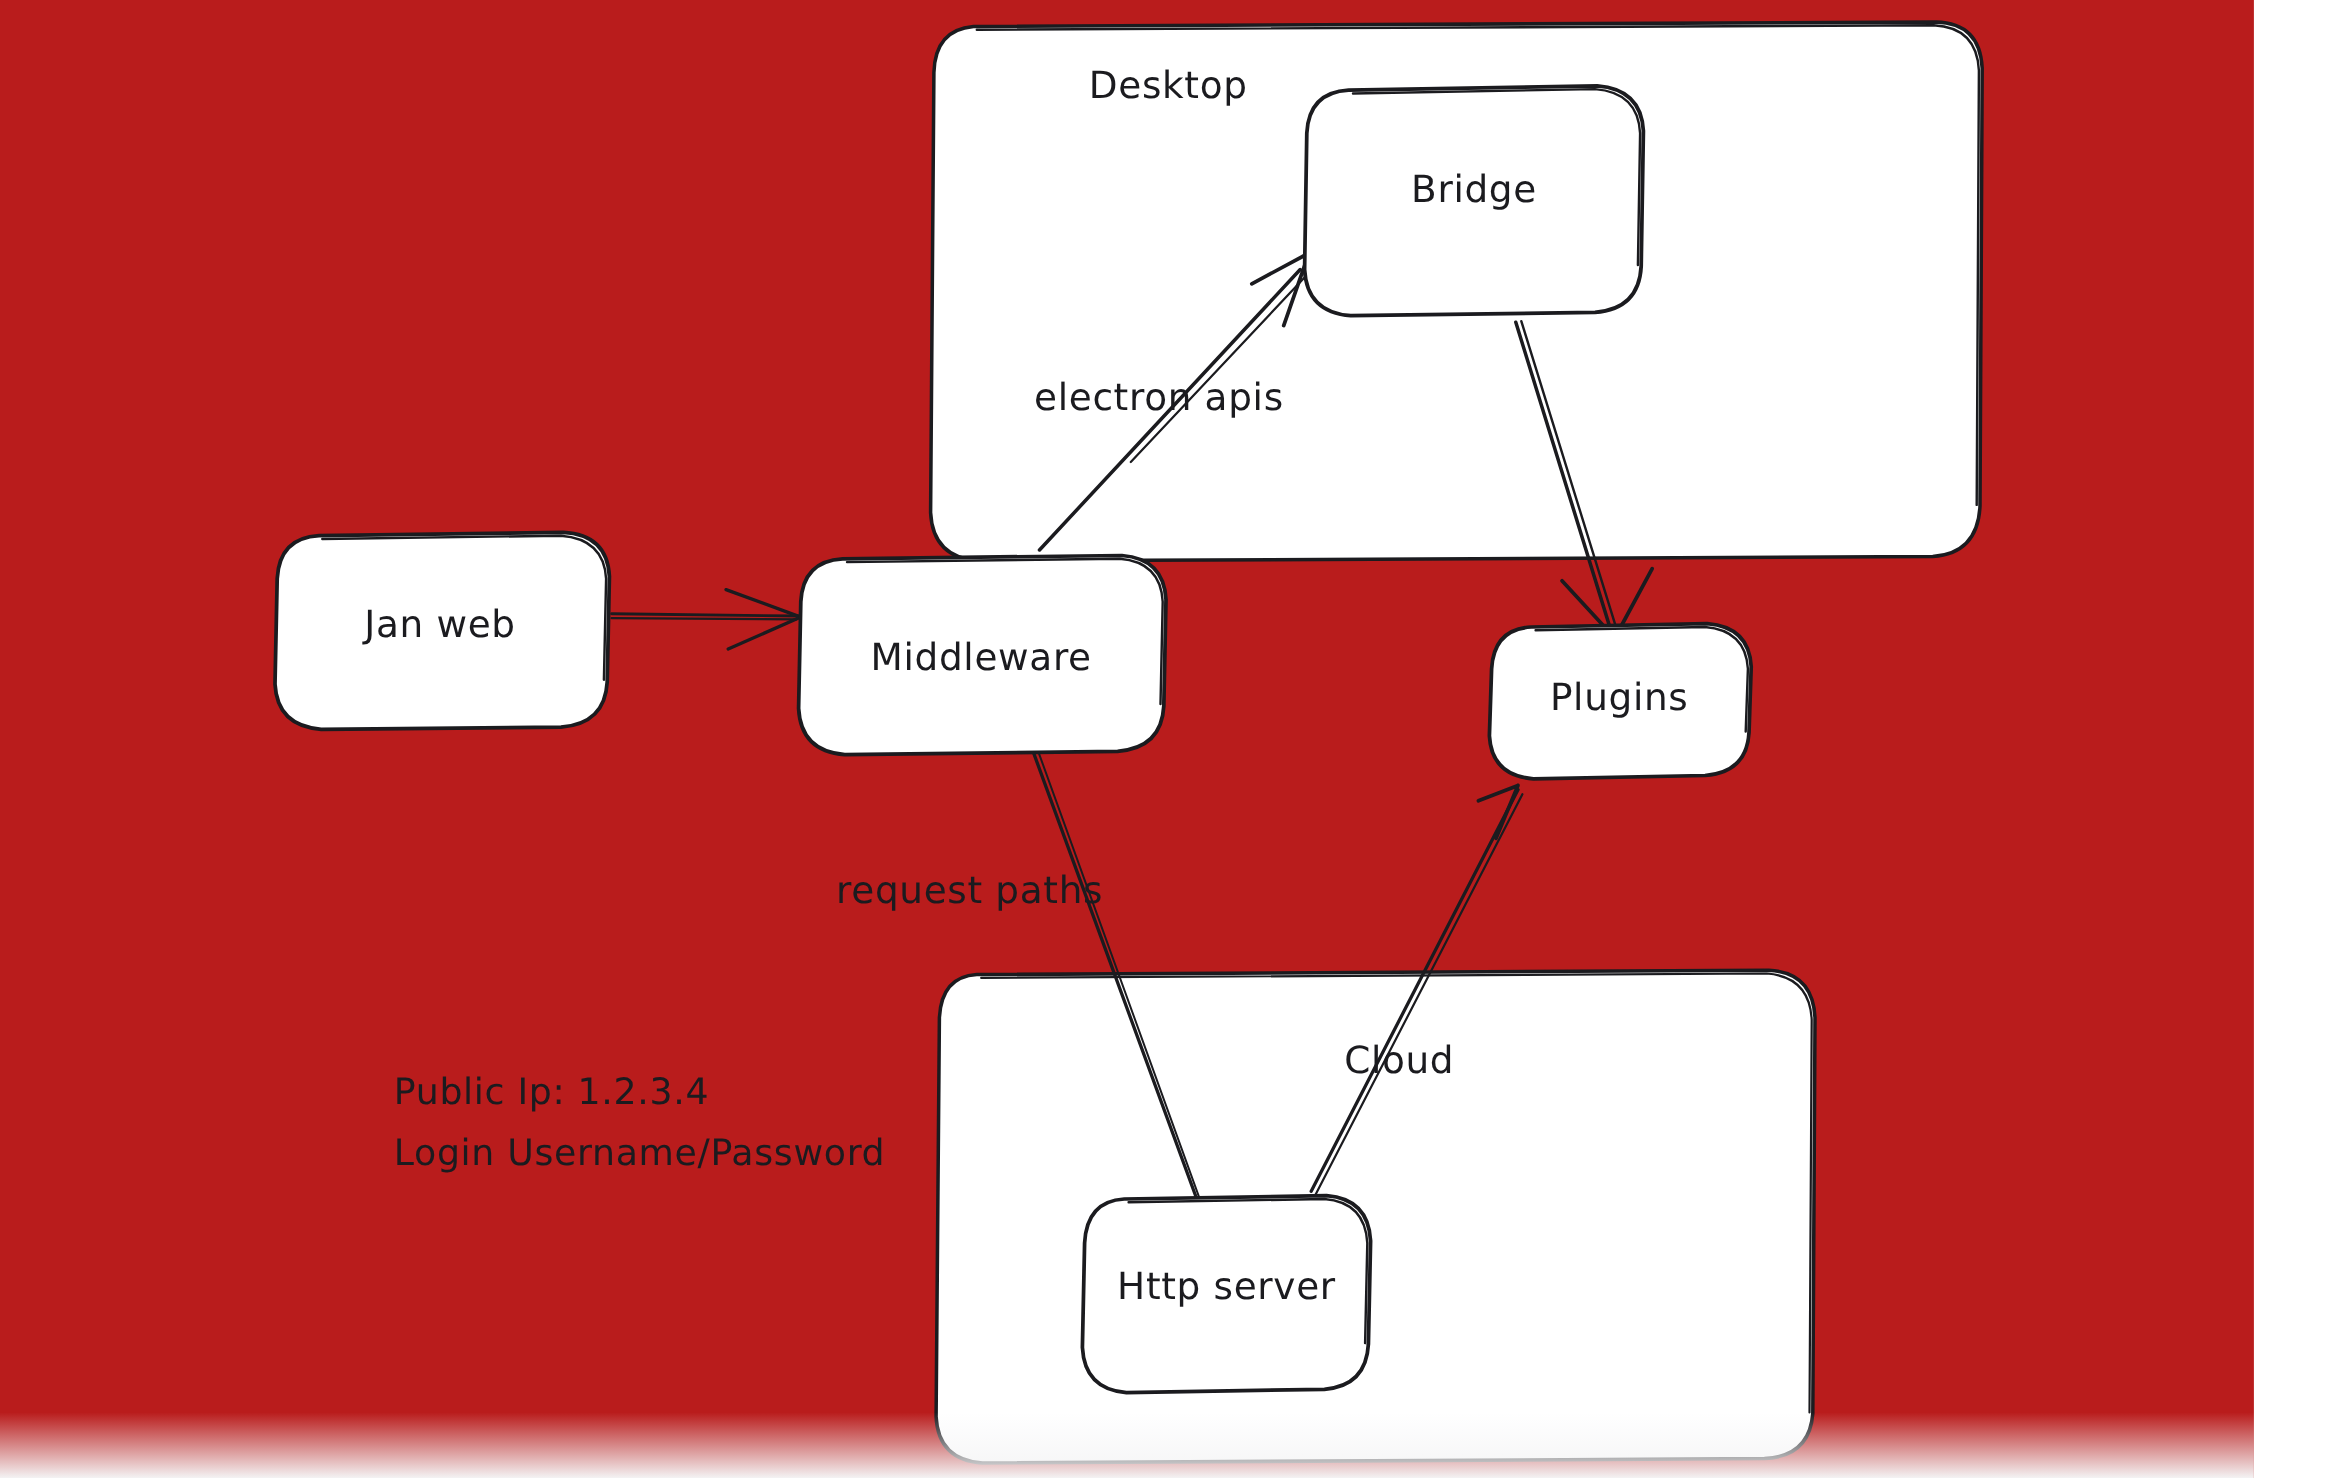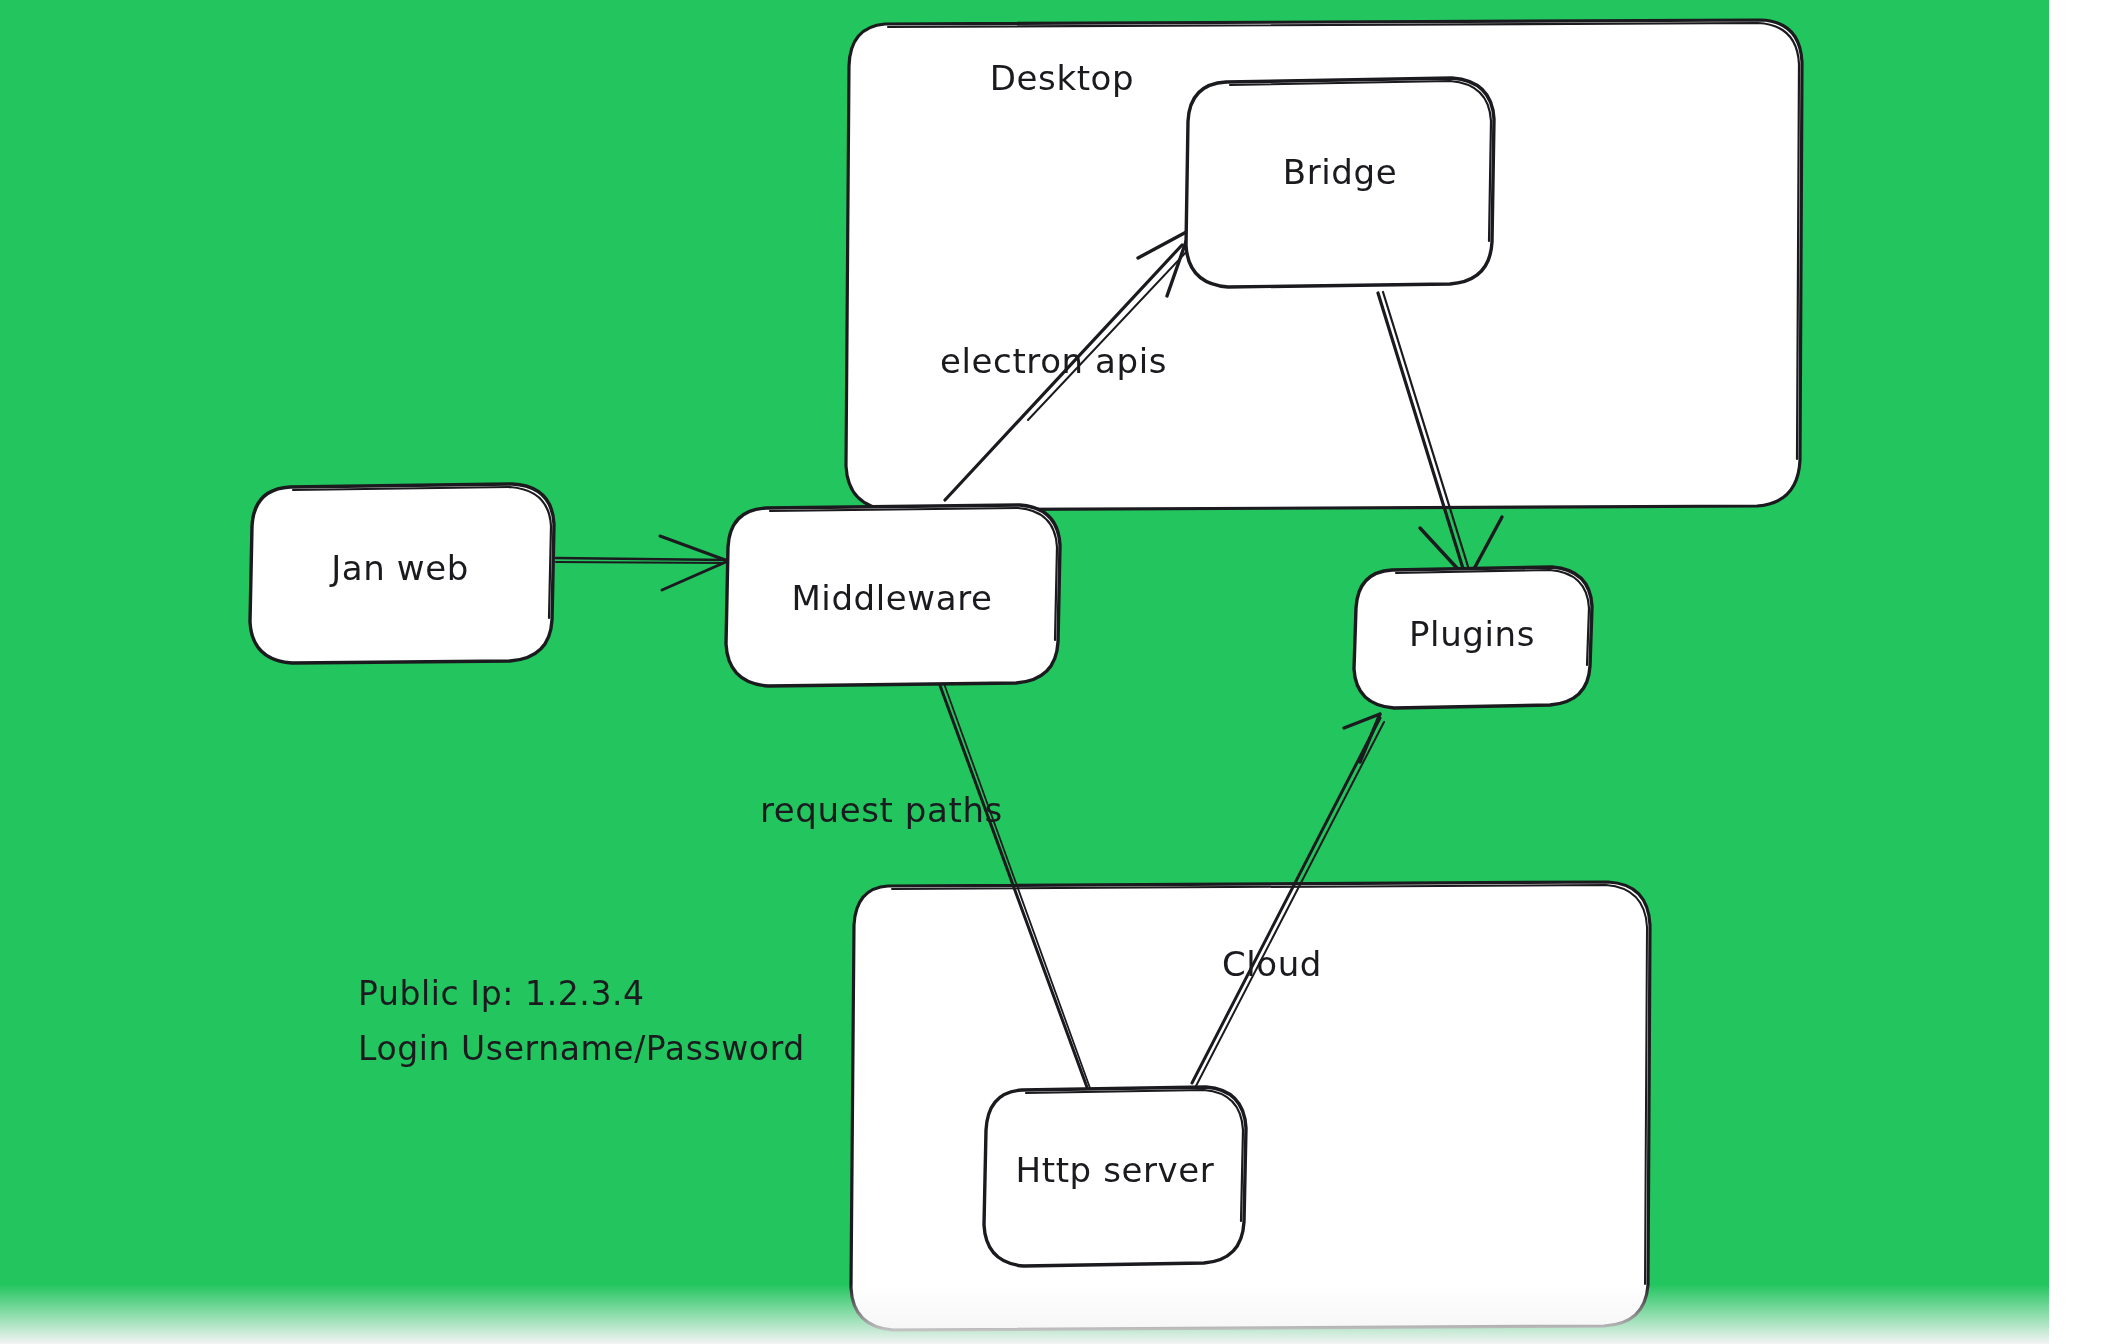--- a/index.html
+++ b/index.html
@@ -4,21 +4,21 @@
 <style>
   html, body {
     margin: 0;
     padding: 0;
     background: #ffffff;
   }
   #canvas {
     position: relative;
     width: 2049px;
     height: 1344px;
-    background: #22c55e;
+    background: #b91c1c;
     overflow: hidden;
     font-family: "DejaVu Sans", sans-serif;
   }
   #bottom-fade {
     position: absolute;
     left: 0;
     bottom: 0;
     width: 2124px;
     height: 60px;
     background: linear-gradient(to bottom, rgba(255,255,255,0) 0%, #f4f4f5 100%);

